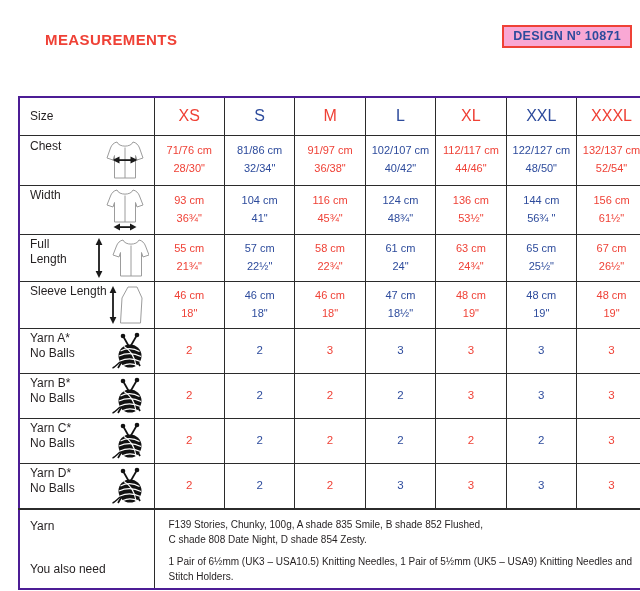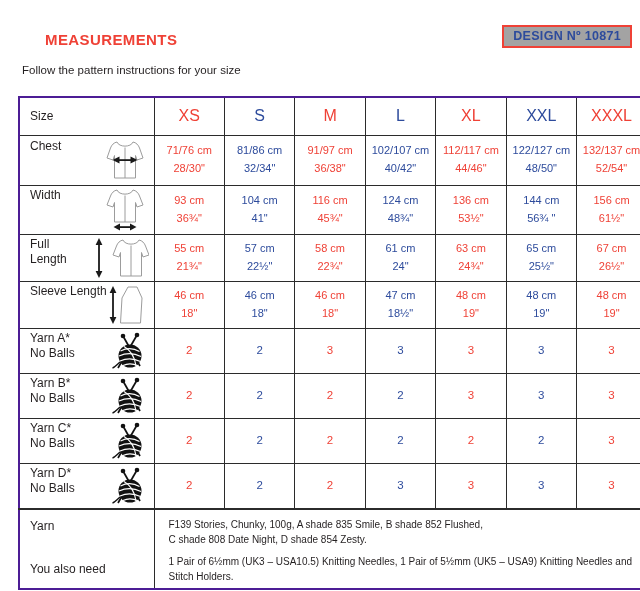--- a/index.html
+++ b/index.html
@@ -4,21 +4,21 @@
 <style>
   * { box-sizing: border-box; }
   html,body { margin:0; padding:0; background:#ffffff; }
   body { font-family:"Liberation Sans", sans-serif; color:#231f20; }
   .page { position:relative; width:640px; height:591px; background:#fff; overflow:hidden; }
 
   .title { position:absolute; left:22px; top:31px; font-size:15px; font-weight:bold;
            color:#ef4136; letter-spacing:.4px;margin-left:23px; }
   .design-box { position:absolute; top:25px; right:8px; border:2px solid #ef4136;
                 color:#2d4b9c; font-weight:bold; font-size:12.5px; padding:2px 9px 3px;
-                letter-spacing:.3px; background:#a3a3a3; }
+                letter-spacing:.3px; background:#f9a8d4; }
   .subtitle { position:absolute; left:22px; top:64px; font-size:11.5px; color:#231f20; }
 
   table.meas { position:absolute; left:18px; top:96px; width:630px; border-collapse:collapse;
                table-layout:fixed; border:2px solid #4c1d95; }
   td { border:1px solid #2b2b2b; padding:0; }
 
   col.label-col { width:135px; }
 
   tr.size-row   { height:38px; }
   tr.chest-row  { height:50px; }
@@ -57,21 +57,20 @@
 </style>
 </head>
 <body>
 
 <div class="page">
 
   <div class="title">MEASUREMENTS</div>
 
   <div class="design-box">DESIGN Nº 10871</div>
 
-  <div class="subtitle">Follow the pattern instructions for your size</div>
 
   <table class="meas">
     <colgroup>
       <col class="label-col">
         <col>
         <col>
         <col>
         <col>
         <col>
         <col>

